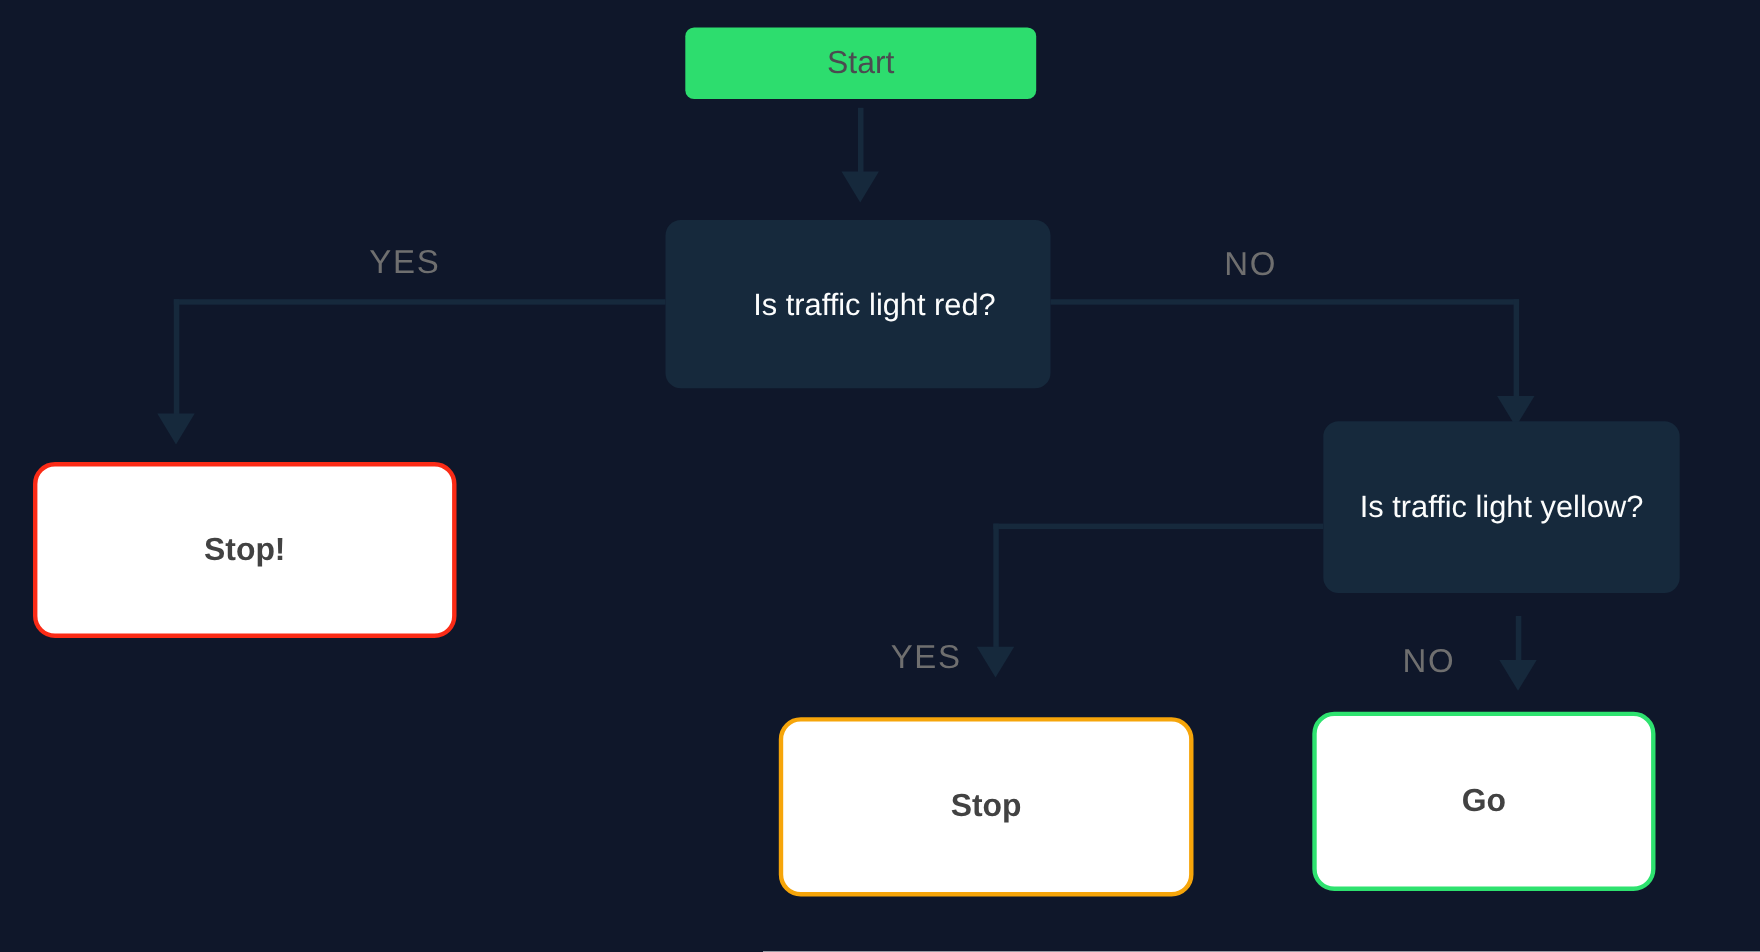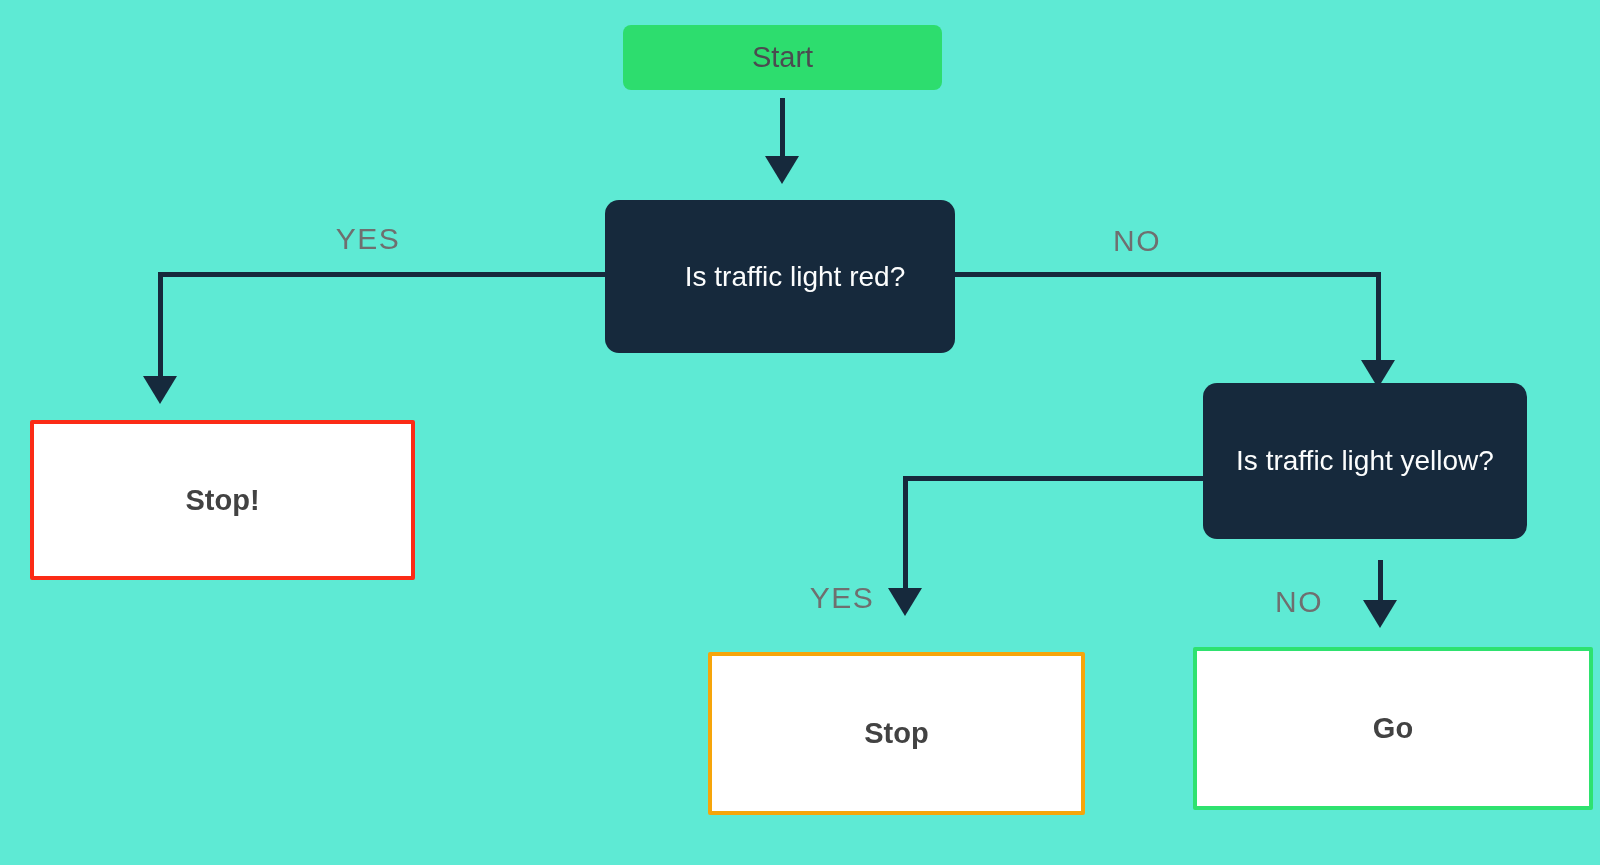--- a/index.html
+++ b/index.html
@@ -5,21 +5,21 @@
   html, body {
     margin: 0;
     padding: 0;
     background: #ffffff;
     font-family: "Liberation Sans", sans-serif;
   }
   .canvas {
     position: relative;
     width: 1600px;
     height: 865px;
-    background: #5eead4;
+    background: #0f172a;
     overflow: hidden;
   }
   .node {
     position: absolute;
     display: flex;
     align-items: center;
     justify-content: center;
     box-sizing: border-box;
     text-align: center;
   }
@@ -33,28 +33,28 @@
   .node-decision {
     background: #16293c;
     border-radius: 14px;
     color: #fcfdfd;
     font-size: 28px;
   }
   .node-decision-red  { left: 605px;  top: 200px; width: 350px; height: 153px; padding-left: 30px; }
   .node-decision-yellow { left: 1203px; top: 383px; width: 324px; height: 156px; }
   .node-outcome {
     background: #ffffff;
-    border-radius: 2px;
+    border-radius: 20px;
     font-weight: bold;
     font-size: 29px;
     color: #424242;
   }
   .node-stop { left: 30px;   top: 420px; width: 385px; height: 160px; border: 4px solid #fb2b16; }
   .node-slow { left: 708px;  top: 652px; width: 377px; height: 163px; border: 4px solid #f6a50a; }
-  .node-go   { left: 1193px; top: 647px; width: 400px; height: 163px; border: 4px solid #2ee26f; }
+  .node-go   { left: 1193px; top: 647px; width: 312px; height: 163px; border: 4px solid #2ee26f; }
 
   .h-line, .v-line {
     position: absolute;
     background: #16293c;
   }
   .h-line { height: 5px; }
   .v-line { width: 5px; }
 
   .arrowhead-down {
     position: absolute;

